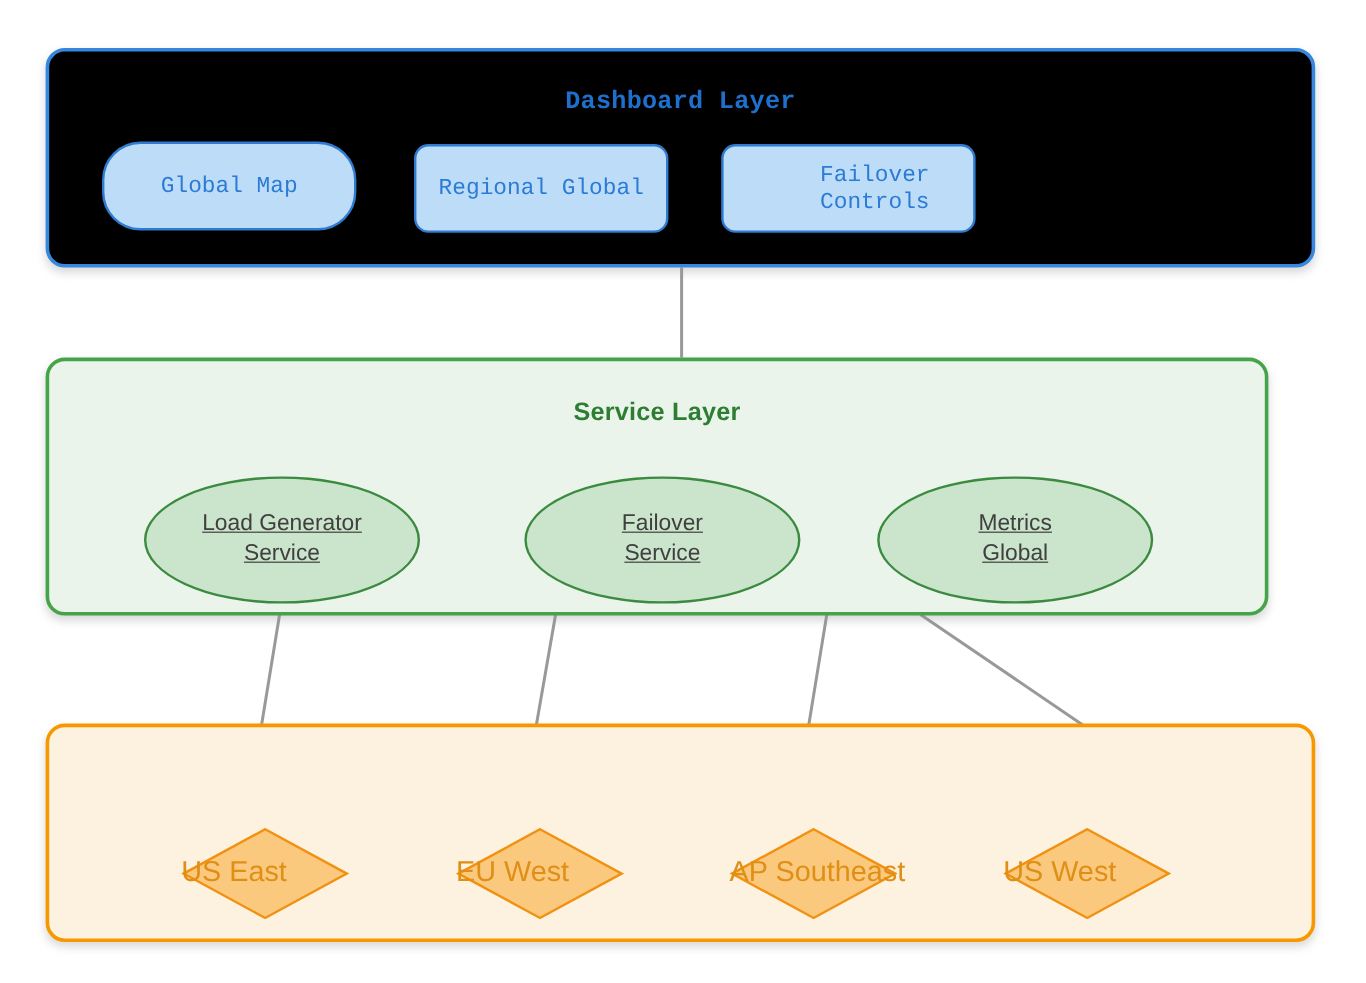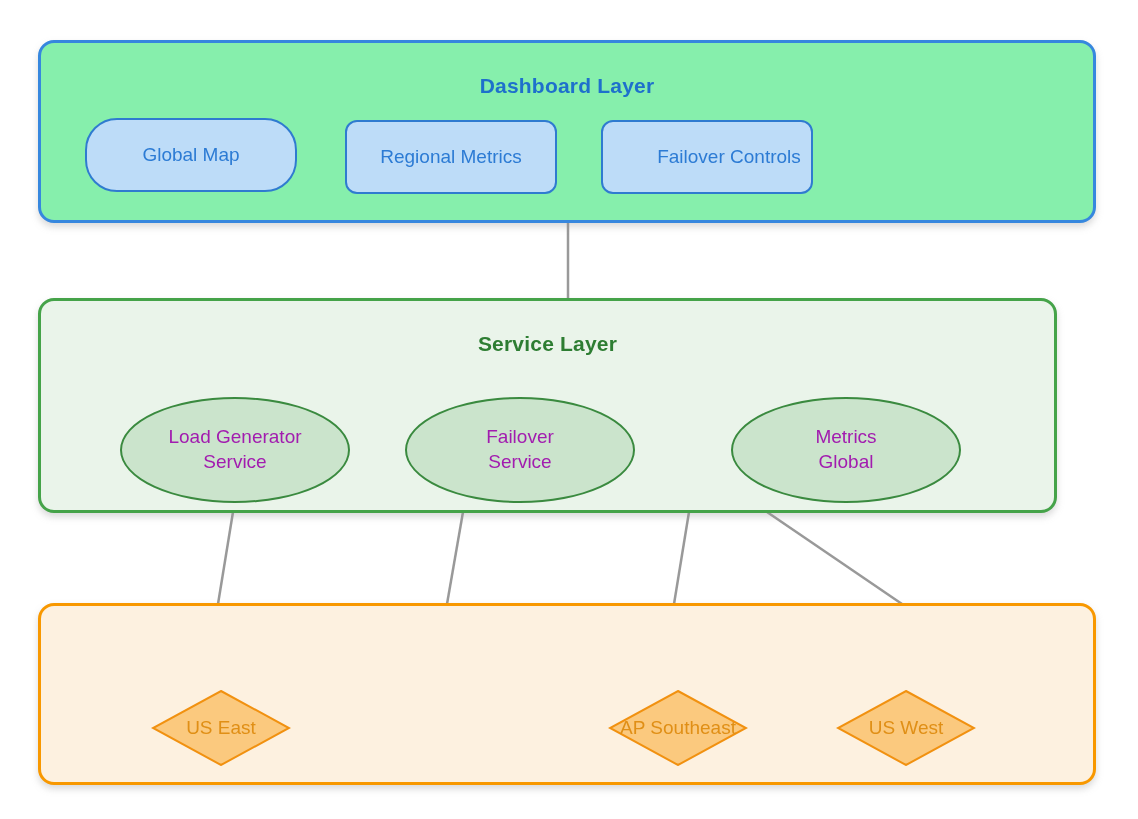--- a/index.html
+++ b/index.html
@@ -39,22 +39,23 @@
     top: 31px; left: 0; right: 0;
     margin: 0;
     text-align: center;
     font-size: 21px;
     font-weight: bold;
     letter-spacing: 0.2px;
   }
 
   
   .layer.dashboard {
-    background: #86efac;
+    background: #000000;
     border-color: #3687de;
+    font-family: Liberation Mono, monospace;
   }
   .layer.dashboard .layer-title { color: #1e70cc; }
   .rect-node {
     position: absolute;
     box-sizing: border-box;
     width: 212px;
     height: 74px;
     background: #bddcf8;
     border: 2px solid #2f7bd0;
     border-radius: 12px;
@@ -80,25 +81,26 @@
     width: 230px;
     height: 106px;
     background: #cbe4cc;
     border: 2px solid #3a8a3f;
     border-radius: 50%;
     display: flex;
     align-items: center;
     justify-content: center;
   }
   .ellipse-node .node-label {
-    color: #a21caf;
+    color: #404040;
     font-size: 19px;
     line-height: 1.3;
     text-align: center;
     white-space: pre-line;
+    text-decoration: underline;
   }
 
   
   .layer.regional {
     background: #fdf1e0;
     border-color: #f89800;
   }
   .layer.regional .layer-title { color: #f6870f; }
   .diamond-node {
     position: absolute;
@@ -115,23 +117,22 @@
     fill: #fbc97e;
     stroke: #f19110;
     stroke-width: 2;
     stroke-linejoin: miter;
   }
   .diamond-node .node-label {
     position: absolute;
     left: 0; right: 0;
     top: 50%;
     transform: translateY(-52%);
-    text-align: center;
     color: #e08f16;
-    font-size: 19px;
+    font-size: 24px;
     white-space: nowrap;
   }
 </style>
 </head>
 <body>
 
 <div class="canvas">
 
   <svg class="connectors" viewBox="0 0 1138 819" xmlns="http://www.w3.org/2000/svg">
       <line x1="568" y1="223" x2="568" y2="298" stroke="#999999"></line>
@@ -140,51 +141,57 @@
       <line x1="689" y1="512" x2="674" y2="604" stroke="#999999"></line>
       <line x1="767" y1="512" x2="902" y2="604" stroke="#999999"></line>
     </svg>
 
   <section class="layer dashboard" style="left:38px; top:40px; width:1058px; height:183px;">
     <h2 class="layer-title">Dashboard Layer</h2>
     <div class="rect-node" style="left:44px; top:75px;border-radius:32px;">
       <span class="node-label">Global Map</span>
     </div>
     <div class="rect-node" style="left:304px; top:77px;">
-      <span class="node-label">Regional Metrics</span>
+      <span class="node-label">Regional Global</span>
     </div>
     <div class="rect-node" style="left:560px; top:77px;padding-left:44px;">
       <span class="node-label">Failover Controls</span>
     </div>
   </section>
 
   <section class="layer service" style="left:38px; top:298px; width:1019px; height:215px;">
     <h2 class="layer-title">Service Layer</h2>
     <div class="ellipse-node" style="left:79px; top:96px;">
       <span class="node-label">Load Generator
 Service</span>
     </div>
-    <div class="ellipse-node" style="left:364px; top:96px;">
+    <div class="ellipse-node" style="left:396px; top:96px;">
       <span class="node-label">Failover
 Service</span>
     </div>
     <div class="ellipse-node" style="left:690px; top:96px;">
       <span class="node-label">Metrics
 Global</span>
     </div>
   </section>
 
   <section class="layer regional" style="left:38px; top:603px; width:1058px; height:182px;">
 
     <div class="diamond-node" style="left:110px; top:84px;">
       <svg viewBox="0 0 140 76" xmlns="http://www.w3.org/2000/svg">
           <polygon points="70,1 138,38 70,75 2,38"></polygon>
         </svg>
       <span class="node-label">US East</span>
     </div>
+    <div class="diamond-node" style="left:339px; top:84px;">
+      <svg viewBox="0 0 140 76" xmlns="http://www.w3.org/2000/svg">
+          <polygon points="70,1 138,38 70,75 2,38"></polygon>
+        </svg>
+      <span class="node-label">EU West</span>
+    </div>
     <div class="diamond-node" style="left:567px; top:84px;">
       <svg viewBox="0 0 140 76" xmlns="http://www.w3.org/2000/svg">
           <polygon points="70,1 138,38 70,75 2,38"></polygon>
         </svg>
       <span class="node-label">AP Southeast</span>
     </div>
     <div class="diamond-node" style="left:795px; top:84px;">
       <svg viewBox="0 0 140 76" xmlns="http://www.w3.org/2000/svg">
           <polygon points="70,1 138,38 70,75 2,38"></polygon>
         </svg>

